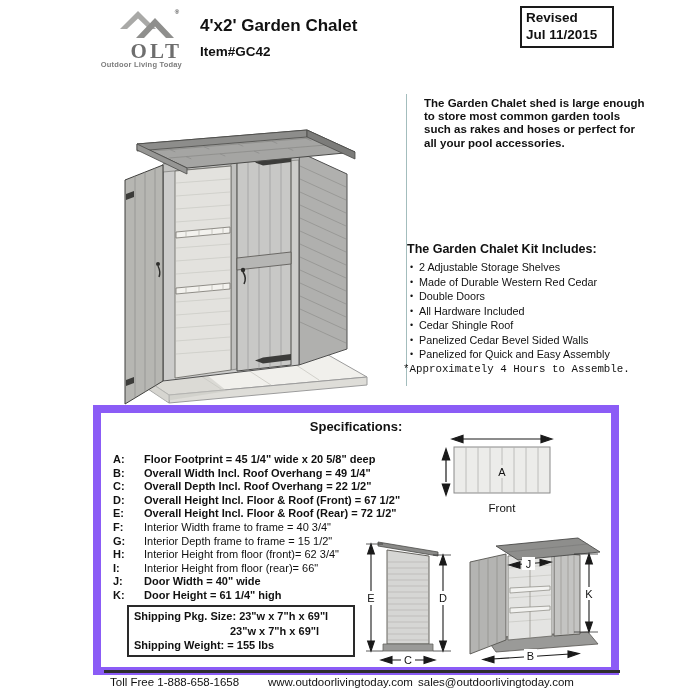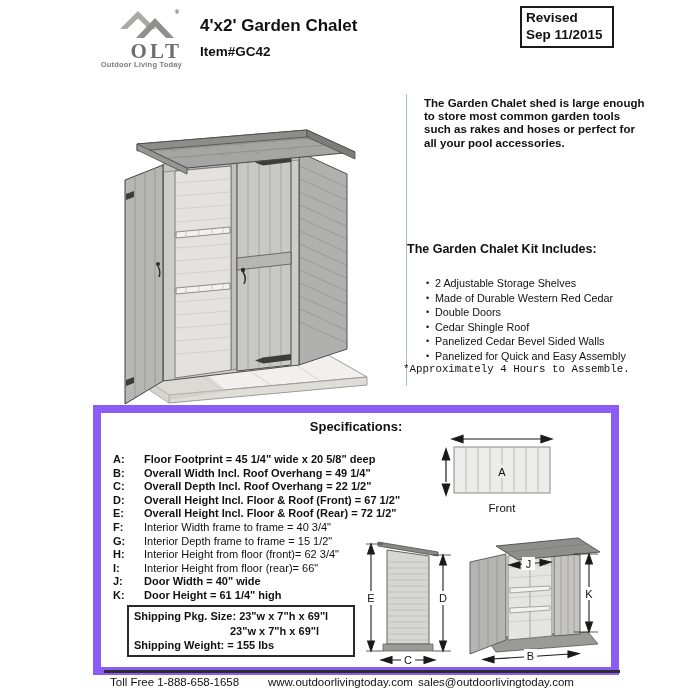--- a/index.html
+++ b/index.html
@@ -14,21 +14,21 @@
   .logo-tagline{font-size:7.5px;font-weight:bold;color:#7c7c7c;letter-spacing:.2px;}
   .doc-title{left:200px;top:16px;font-size:17px;font-weight:bold;}
   .doc-item{left:200px;top:44px;font-size:13.5px;font-weight:bold;}
   .revised-box{left:520px;top:6px;width:82px;border:2px solid #1a1a1a;padding:1px 4px 3px 4px;
                font-size:13.5px;font-weight:bold;line-height:17px;}
 
   
   .v-divider{left:406px;top:94px;width:1px;height:292px;background:#a3bdbd;}
   .description{left:424px;top:97px;width:222px;font-size:11.5px;font-weight:bold;line-height:13.2px;}
   .kit-heading{left:407px;top:242px;font-size:12.5px;font-weight:bold;}
-  .kit-list{left:410px;top:260px;width:235px;margin:16px;padding:0;list-style:none;}
+  .kit-list{left:410px;top:260px;width:235px;margin:0;padding:0;list-style:none;}
   .kit-list li{position:relative;padding-left:9px;font-size:10.8px;line-height:14.5px;}
   .kit-list li::before{content:"\2022";position:absolute;left:0;top:0;font-size:9px;}
   .kit-footnote{left:403px;top:363px;font-size:10.8px;font-family:Liberation Mono, monospace;}
 
   
   .specs-box{left:93px;top:405px;width:510px;height:254px;border:8px solid #8b5cf6;}
   .specs-heading{position:absolute;top:6px;left:0;width:100%;text-align:center;
                  font-size:13px;font-weight:bold;}
   .spec-rows{position:absolute;left:12px;top:40px;}
   .spec-row{display:flex;font-size:11px;line-height:13.6px;white-space:nowrap;}
@@ -67,21 +67,21 @@
     </svg>
     <div class="logo-name">OLT</div>
     <div class="logo-tagline">Outdoor Living Today</div>
   </div>
 
   <div class="abs doc-title">4'x2' Garden Chalet</div>
   <div class="abs doc-item">Item#GC42</div>
 
   <div class="abs revised-box">
     <div>Revised</div>
-    <div>Sep 11/2015</div>
+    <div>Jul 11/2015</div>
   </div>
 
   <svg class="abs" style="left:103px;top:86px;" width="292" height="324" viewBox="0 0 292 324">
 
     <g>
       <polygon points="24,281 220,266 264,291 66,309" fill="#f1f0ec" stroke="#9c9c9c" stroke-width="1"></polygon>
       <polygon points="66,309 264,291 264,299 66,317" fill="#deddd8" stroke="#9c9c9c" stroke-width="1"></polygon>
       <polygon points="24,281 66,309 66,317 24,289" fill="#e6e5e0" stroke="#9c9c9c" stroke-width="1"></polygon>
       <line x1="78" y1="277" x2="118" y2="303" stroke="#d2d1cb" stroke-width="1"></line>
       <line x1="128" y1="273" x2="168" y2="299" stroke="#d2d1cb" stroke-width="1"></line>
@@ -204,20 +204,21 @@
     </g>
   </svg>
 
   <div class="abs v-divider"></div>
   <div class="abs description">The Garden Chalet shed is large enough to store most common garden tools such as rakes and hoses or perfect for all your pool accessories.</div>
   <div class="abs kit-heading">The Garden Chalet Kit Includes:</div>
   <ul class="abs kit-list">
       <li class="kit-item"><span>2 Adjustable Storage Shelves</span></li>
       <li class="kit-item"><span>Made of Durable Western Red Cedar</span></li>
       <li class="kit-item"><span>Double Doors</span></li>
+      <li class="kit-item"><span>All Hardware Included</span></li>
       <li class="kit-item"><span>Cedar Shingle Roof</span></li>
       <li class="kit-item"><span>Panelized Cedar Bevel Sided Walls</span></li>
       <li class="kit-item"><span>Panelized for Quick and Easy Assembly</span></li>
     </ul>
   <div class="abs kit-footnote">*Approximately 4 Hours to Assemble.</div>
 
   <div class="abs specs-box">
     <div class="specs-heading">Specifications:</div>
 
     <div class="spec-rows">

